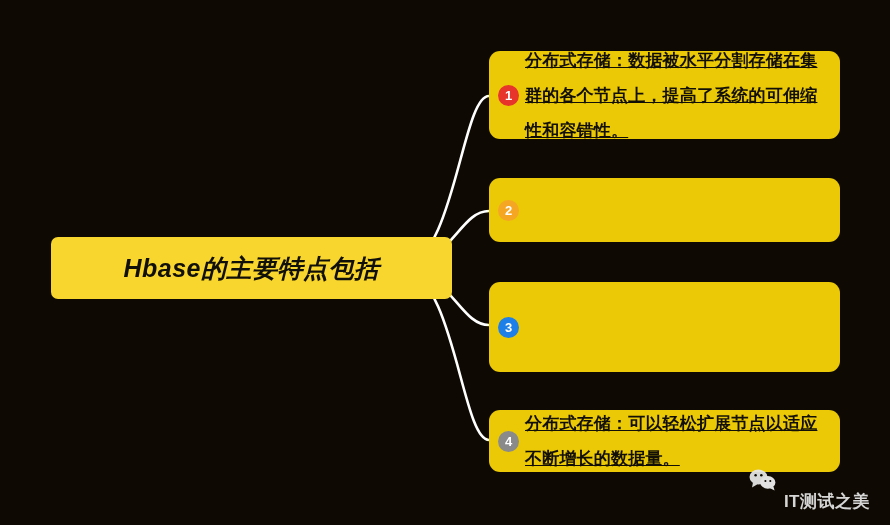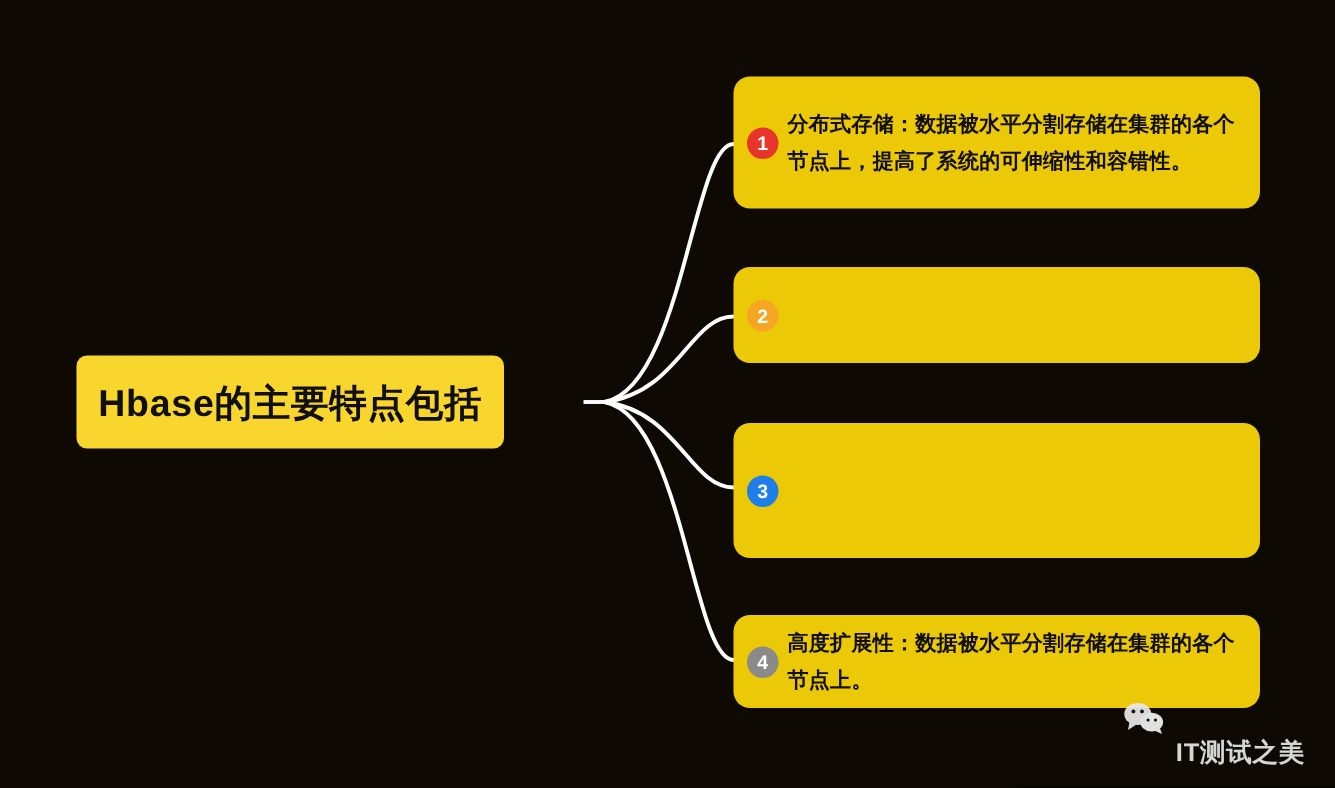--- a/index.html
+++ b/index.html
@@ -25,28 +25,29 @@
     width: 890px;
     height: 525px;
     pointer-events: none;
   }
 
   
   #root-node {
     position: absolute;
     left: 51px;
     top: 237px;
-    width: 285px;
+    width: 401px;
     height: 62px;
     background: #f9d62e;
     border-radius: 7px;
     display: flex;
     align-items: center;
     justify-content: center;
     box-sizing: border-box;
+    font-style: italic;
   }
   #root-node .root-label {
     color: #111008;
     font-size: 25px;
     font-weight: bold;
     letter-spacing: 0.5px;
     white-space: nowrap;
   }
 
   
@@ -71,25 +72,26 @@
     font-size: 13px;
     font-weight: bold;
     line-height: 21px;
     text-align: center;
     box-shadow: 0 0 0 2px #ebc906;
     box-sizing: border-box;
   }
   .card .card-text {
     flex: 1 1 auto;
     color: #120f06;
-    font-size: 14px;
+    font-size: 17px;
     font-weight: bold;
-    line-height: 25px;
+    line-height: 35px;
     padding-right: 12px;
     letter-spacing: 0.2px;
+    text-decoration: underline;
   }
 
   .card-1 { top: 51px;  height: 88px; }
   .card-2 { top: 178px; height: 64px; }
   .card-3 { top: 282px; height: 90px; }
   .card-4 { top: 410px; height: 62px; }
 
   
   #watermark {
     position: absolute;
@@ -133,21 +135,21 @@
   <div class="card card-2">
     <span class="badge" style="background:#f5a623;">2</span>
   </div>
 
   <div class="card card-3">
     <span class="badge" style="background:#1e7fe8;">3</span>
   </div>
 
   <div class="card card-4">
     <span class="badge" style="background:#8a8a8a;">4</span>
-    <span class="card-text">高度扩展性：数据被水平分割存储在集群的各个节点上。</span>
+    <span class="card-text">分布式存储：可以轻松扩展节点以适应不断增长的数据量。</span>
   </div>
 
   <div id="watermark">
     <span>
       <svg width="28" height="22" viewBox="0 0 28 22" xmlns="http://www.w3.org/2000/svg">
         <ellipse cx="9.5" cy="8" rx="9" ry="7.4" fill="#e8e8e8"></ellipse>
         <polygon points="4,13.2 3,18.6 8.4,15.2" fill="#e8e8e8"></polygon>
         <circle cx="6.6" cy="6.3" r="1.25" fill="#0e0a03"></circle>
         <circle cx="12.3" cy="6.3" r="1.25" fill="#0e0a03"></circle>
         <ellipse cx="18.8" cy="13.4" rx="7.6" ry="6.3" fill="#f2f2f2"></ellipse>

